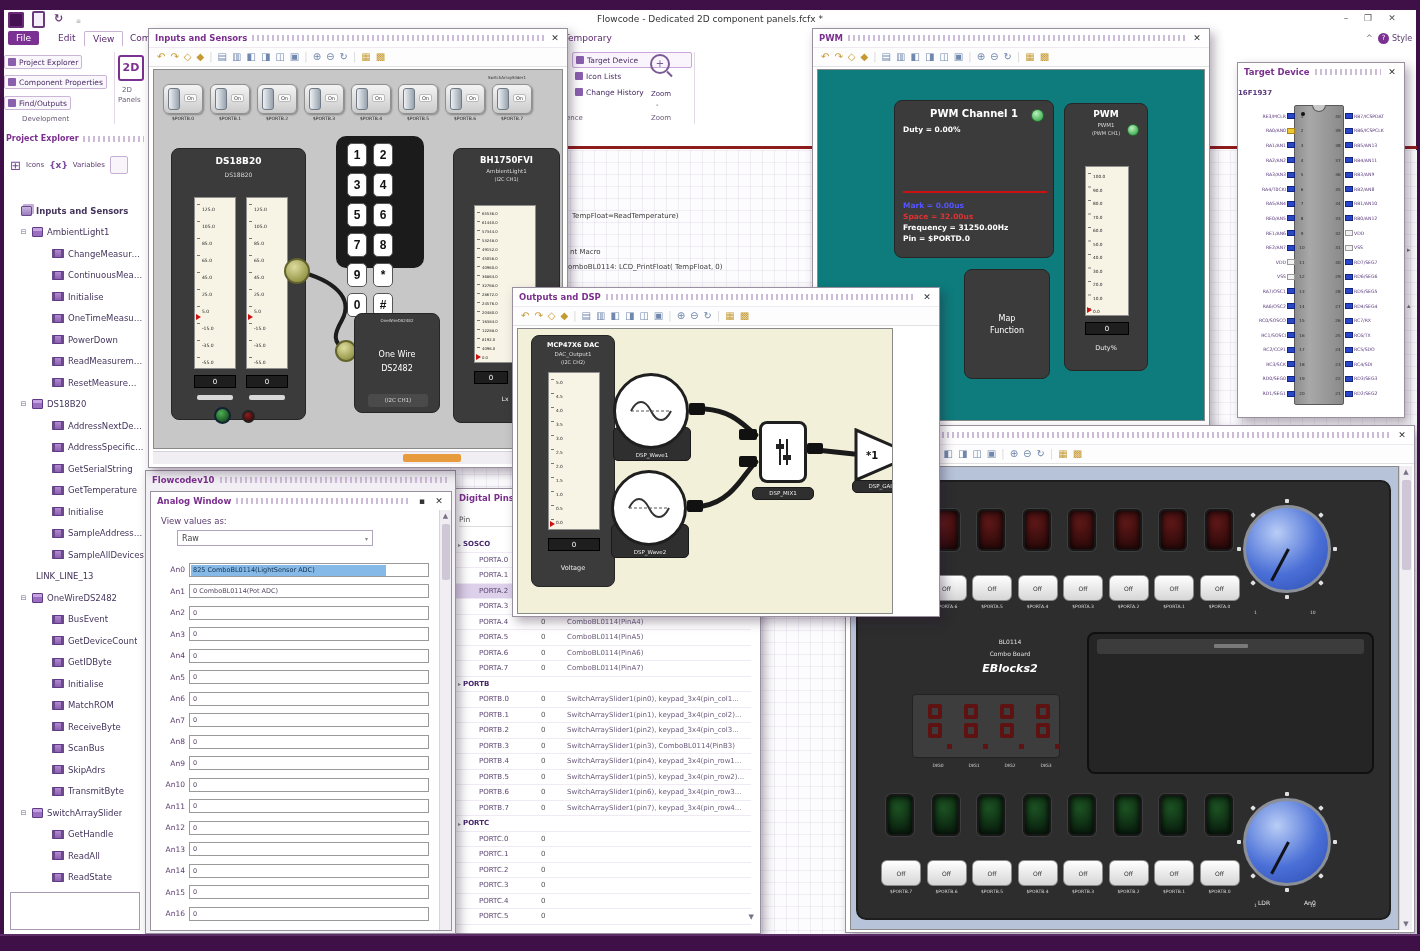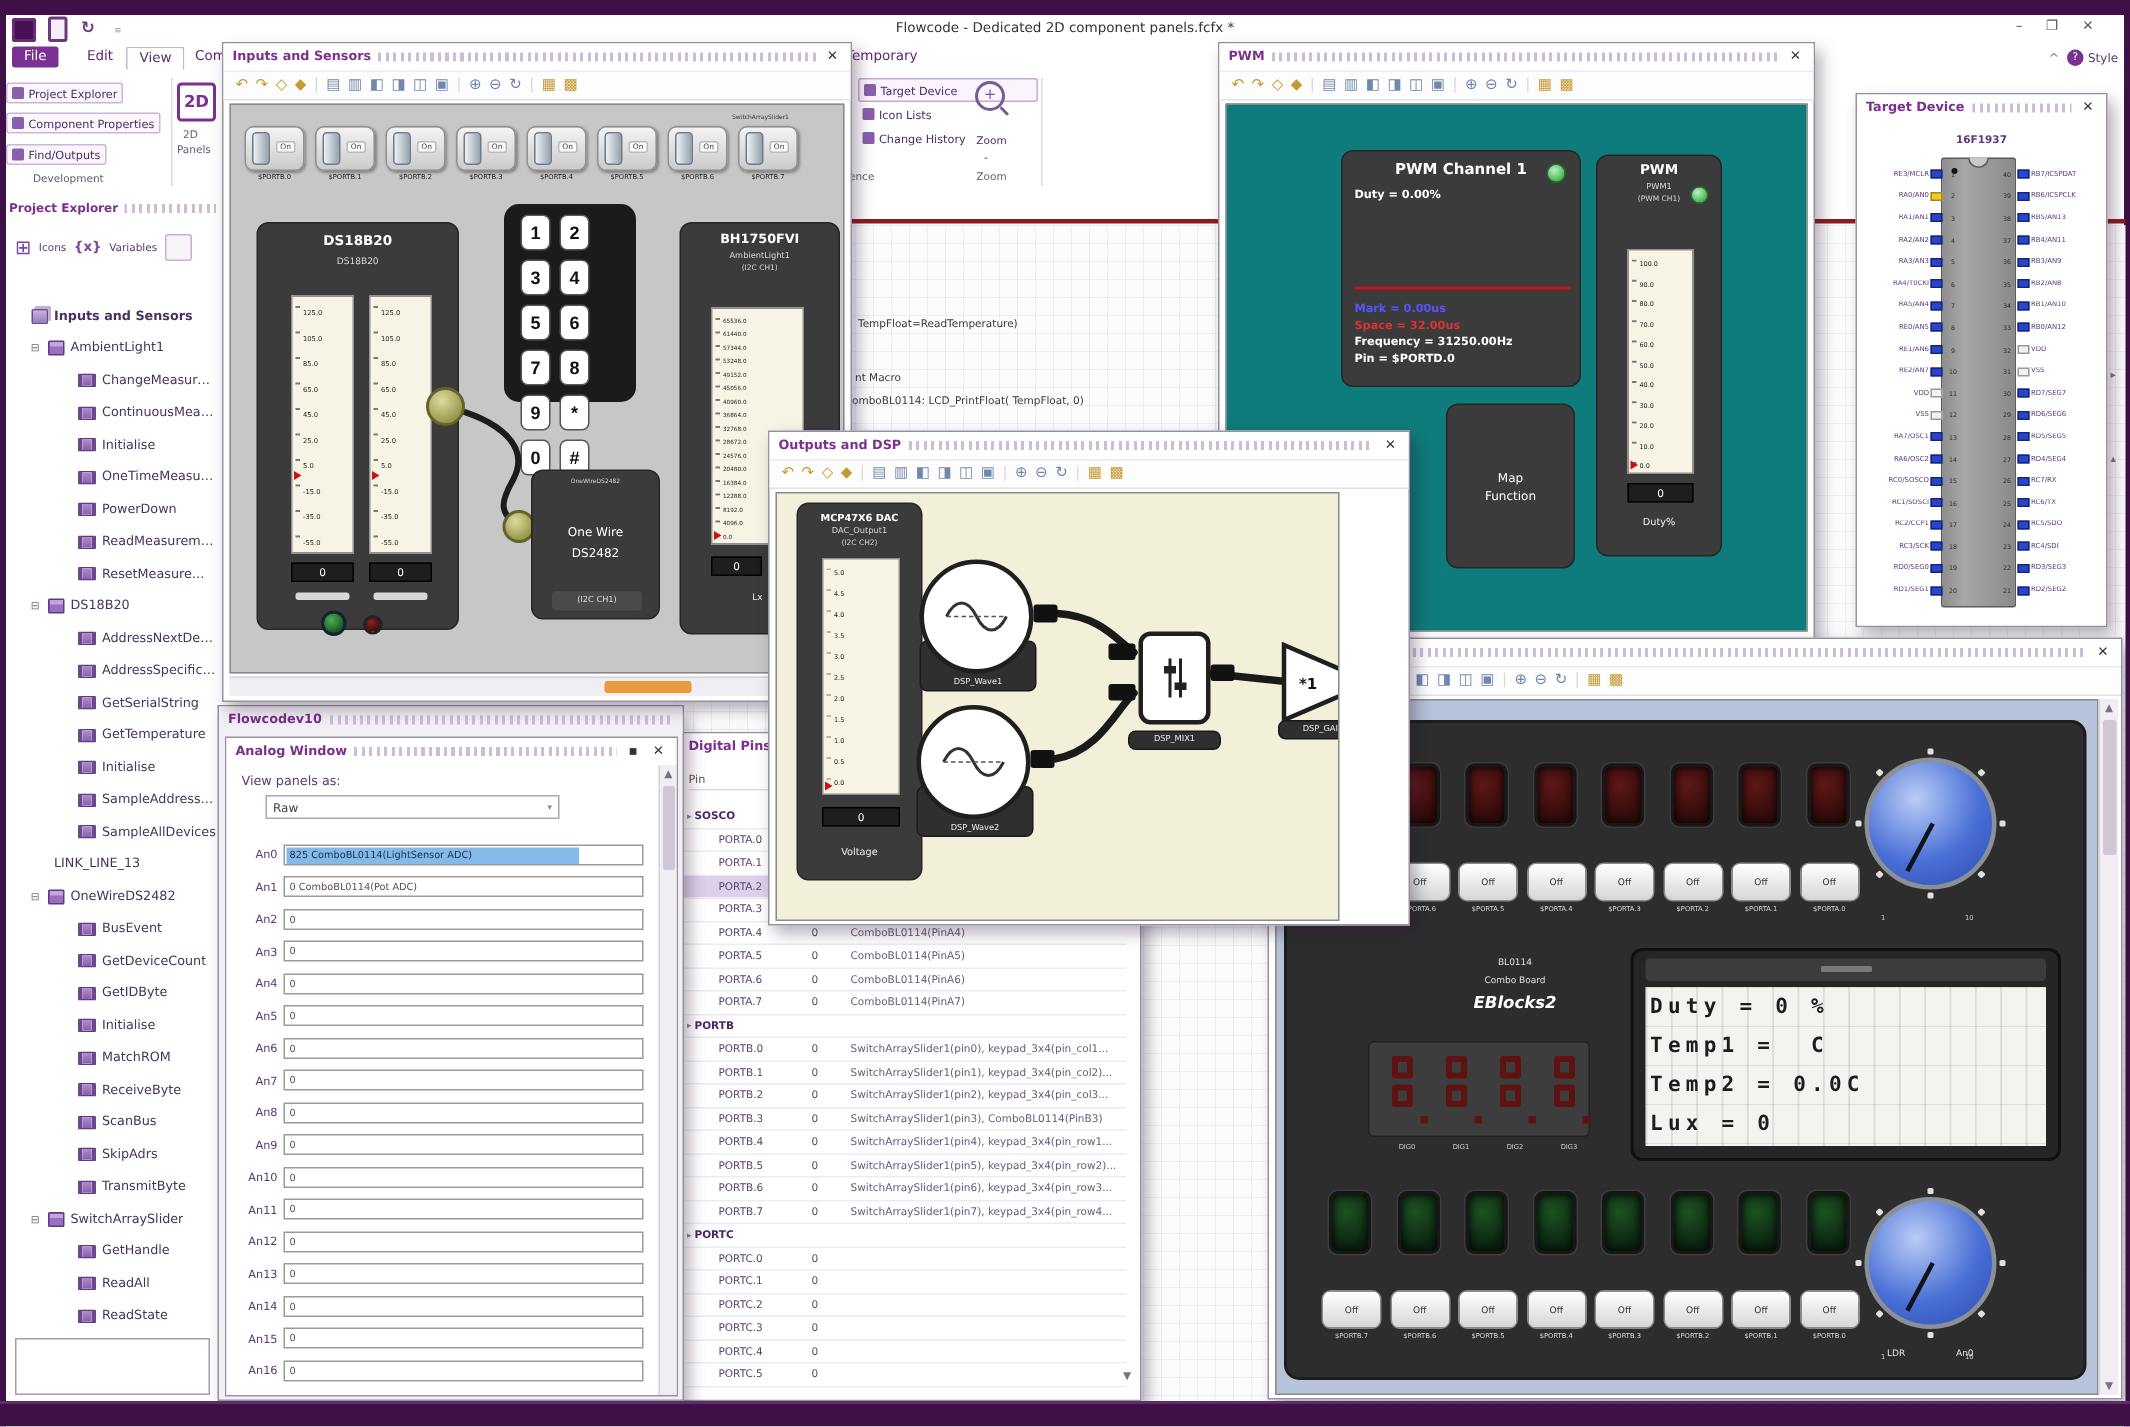--- a/index.html
+++ b/index.html
@@ -482,21 +482,21 @@
     </div>
   </div>
 
   <div class="win" style="left:1237px;top:62px;width:168px;height:356px">
     <div class="wtitle">
       <span class="wtxt">Target Device</span>
       <div class="wdots"></div>
       <span class="wx">✕</span>
     </div>
     <div class="abs" style="left:0;top:18px;right:0;bottom:0;background:#fff;overflow:hidden">
-      <div class="abs" style="left:0;right:0;top:8px;text-align:center;font-size:7px;color:#5a3a7e;font-weight:bold">16F1937</div>
+      <div class="abs" style="left:0;right:0;top:8px;font-size:7px;color:#5a3a7e;font-weight:bold">16F1937</div>
       <div class="abs" style="left:56px;top:24px;width:50px;height:300px;background:linear-gradient(90deg,#8e8e8e,#a8a8a8 30%,#8a8a8a);border:1px solid #5a5a5a;border-radius:2px">
         <span class="abs" style="left:50%;top:-1px;width:14px;height:7px;margin-left:-7px;background:#c8c8c8;border:1px solid #5a5a5a;border-top:none;border-radius:0 0 8px 8px"></span>
         <span class="abs" style="left:6px;top:6px;width:4px;height:4px;background:#111;border-radius:50%"></span>
       </div>
       <div class="abs" style="left:2px;top:28px;width:154px">
 
           <div class="pinrow">
             <span class="plab l">RE3/MCLR</span>
             <span class="ppad pin"></span>
             <span class="pnum">1</span>
@@ -830,27 +830,20 @@
         <div class="abs" style="left:68px;top:281px;display:flex;gap:12px">
 
         <span class="seglab" style="position:static">DIG0</span>
             <span class="seglab" style="position:static">DIG1</span>
             <span class="seglab" style="position:static">DIG2</span>
             <span class="seglab" style="position:static">DIG3</span>
           </div>
 
         <div class="lcd" style="left:229px;top:150px;width:287px;height:142px">
           <div class="lcdhead"></div>
-          <div class="lcdscr">
-
-          <div class="lcdline">Duty = 0 %</div>
-              <div class="lcdline">Temp1 =  C</div>
-              <div class="lcdline">Temp2 = 0.0C</div>
-              <div class="lcdline">Lux = 0</div>
-            </div>
         </div>
 
         <div class="abs" style="left:28px;top:312px;display:flex;gap:17.5px">
           <span class="ledg"></span>
             <span class="ledg"></span>
             <span class="ledg"></span>
             <span class="ledg"></span>
             <span class="ledg"></span>
             <span class="ledg"></span>
             <span class="ledg"></span>
@@ -1121,21 +1114,21 @@
       <div class="wdots"></div>
     </div>
     <div class="win" style="left:4px;top:20px;width:302px;height:440px;box-shadow:none">
       <div class="wtitle">
         <span class="wtxt">Analog Window</span>
         <div class="wdots"></div>
         <span class="wx">▪</span>
         <span class="wx">✕</span>
       </div>
       <div class="abs" style="left:0;top:18px;right:12px;bottom:0;background:#fff;overflow:hidden">
-        <div class="abs" style="left:10px;top:6px;font-size:8.5px;color:#5a3a6e">View panels as:</div>
+        <div class="abs" style="left:10px;top:6px;font-size:8.5px;color:#5a3a6e">View values as:</div>
         <div class="abs" style="left:26px;top:20px;width:196px;height:16px;border:1px solid #b0a4ba;background:#fff;display:flex;align-items:center;padding:0 4px">
           <span style="flex:1;font-size:8px;color:#444">Raw</span>
           <span style="font-size:6px;color:#888">▾</span>
         </div>
         <div class="abs" style="left:8px;top:52px;width:270px">
 
             <div class="arow">
               <span class="alab">An0</span>
               <span class="abox">
                 <span class="aval hl">825 ComboBL0114(LightSensor ADC)</span>

